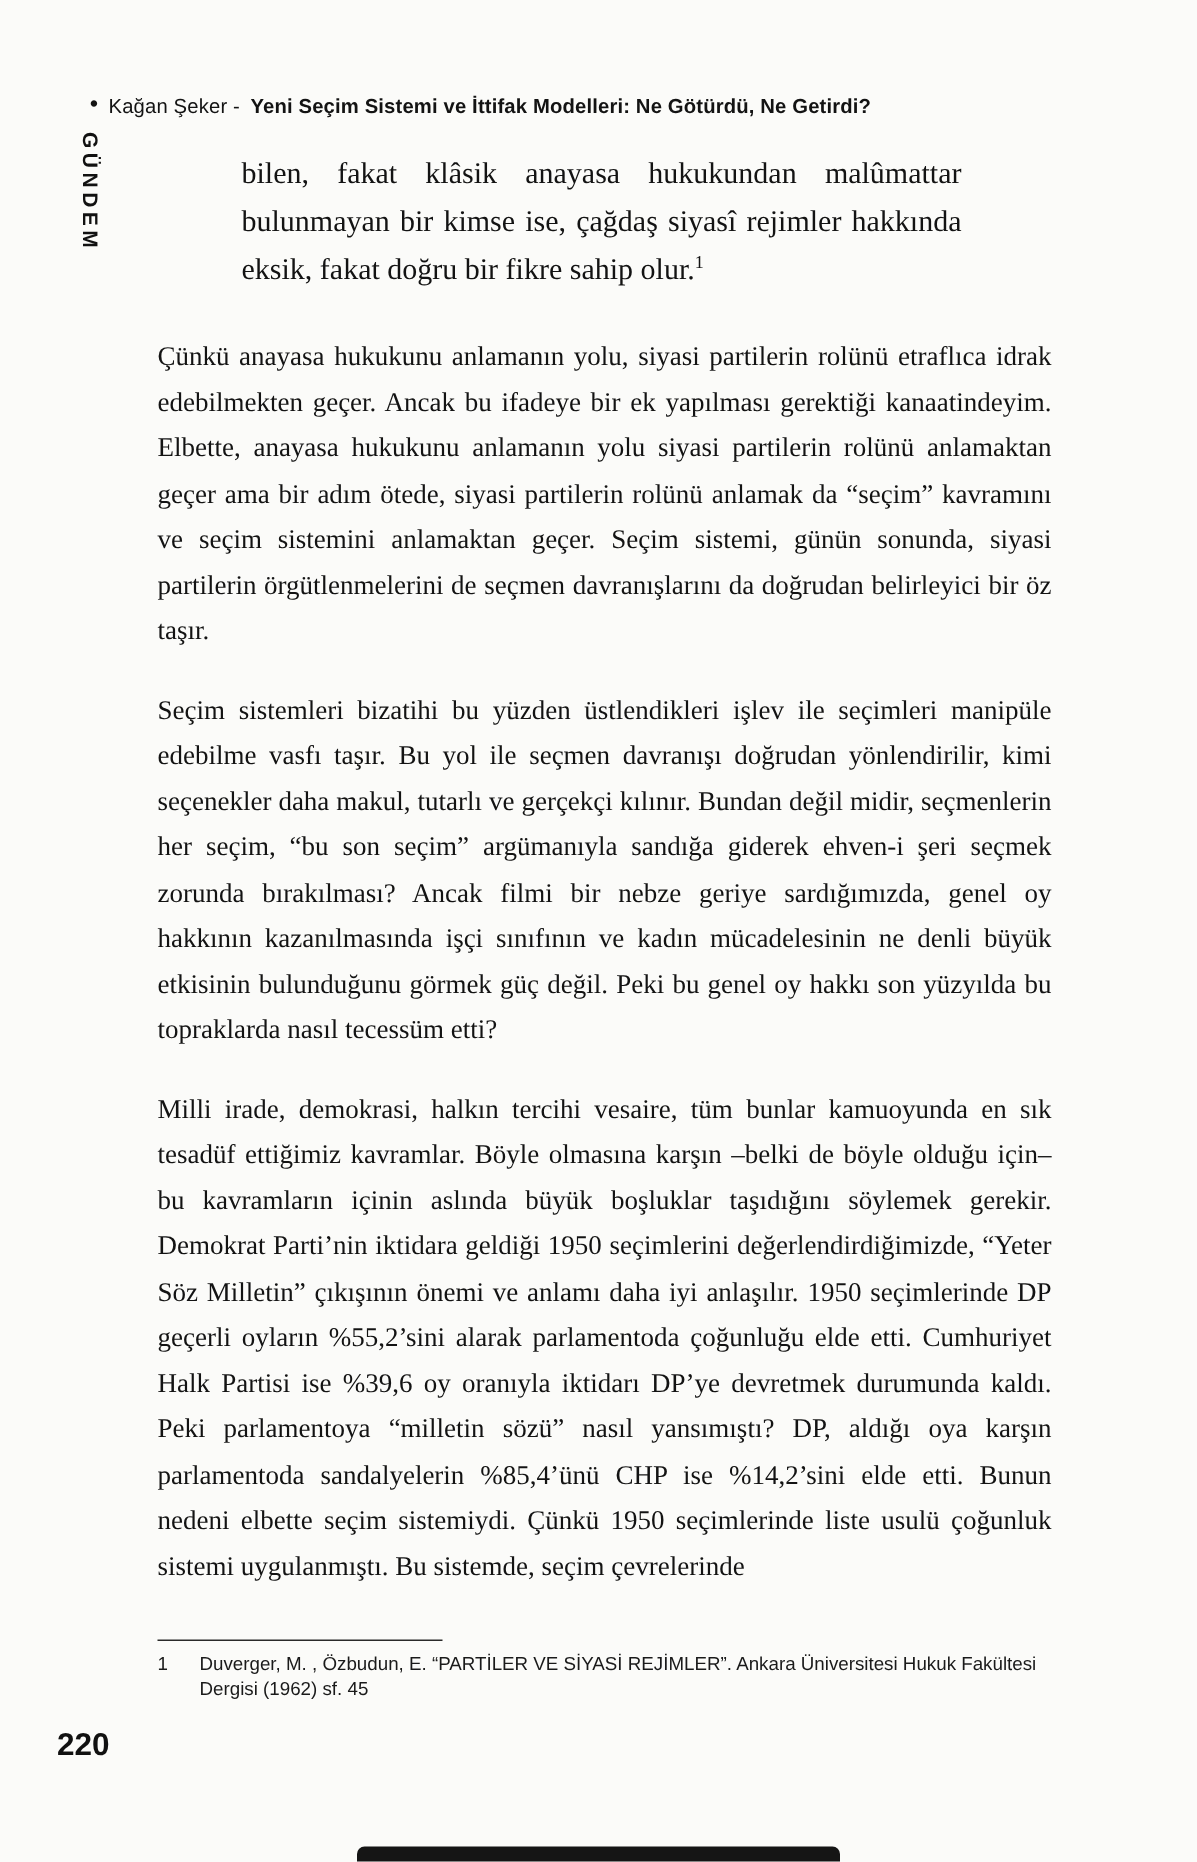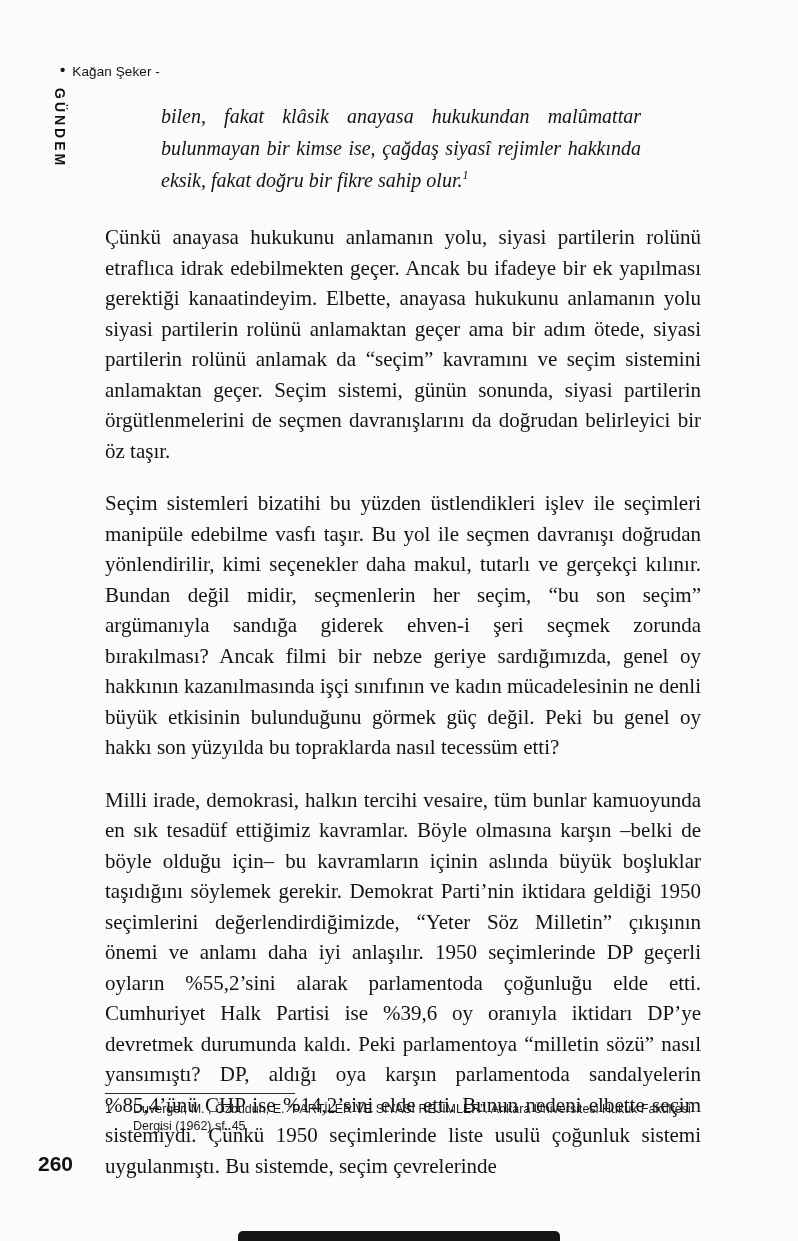--- a/index.html
+++ b/index.html
@@ -52,30 +52,29 @@
     left: 105px;
     width: 596px;
   }
 
   .quote {
     margin: 0 0 26px 56px;
     width: 480px;
     font-size: 20px;
     line-height: 32px;
     text-align: justify;
-    font-style: italic;
   }
   .quote sup {
     font-size: 12px;
     line-height: 0;
   }
 
   .body-par {
     margin: 0 0 22px 0;
-    font-size: 21px;
+    font-size: 18px;
     line-height: 30.5px;
     text-align: justify;
   }
 
   
   .footnote-block {
     position: absolute;
     top: 1093px;
     left: 105px;
     width: 596px;
@@ -115,20 +114,21 @@
     background: #151515;
     border-radius: 5px 5px 0 0;
   }
 </style>
 </head>
 <body>
 
 <div class="header">
   <span class="bullet">•</span>
   <span class="author">Kağan Şeker -</span>
+  <span class="title">Yeni Seçim Sistemi ve İttifak Modelleri: Ne Götürdü, Ne Getirdi?</span>
 </div>
 
 <div class="section-label">GÜNDEM</div>
 
 <div class="content">
 
   <p class="quote"><span>bilen, fakat klâsik anayasa hukukundan malûmattar bulunmayan bir kimse ise, çağdaş siyasî rejimler hakkında eksik, fakat doğru bir fikre sahip olur.</span><sup>1</sup></p>
 
   <p class="body-par">Çünkü anayasa hukukunu anlamanın yolu, siyasi partilerin rolünü etraflıca idrak edebilmekten geçer. Ancak bu ifadeye bir ek yapılması gerektiği kanaatindeyim. Elbette, anayasa hukukunu anlamanın yolu siyasi partilerin rolünü anlamaktan geçer ama bir adım ötede, siyasi partilerin rolünü anlamak da “seçim” kavramını ve seçim sistemini anlamaktan geçer. Seçim sistemi, günün sonunda, siyasi partilerin örgütlenmelerini de seçmen davranışlarını da doğrudan belirleyici bir öz taşır.</p>
   <p class="body-par">Seçim sistemleri bizatihi bu yüzden üstlendikleri işlev ile seçimleri manipüle edebilme vasfı taşır. Bu yol ile seçmen davranışı doğrudan yönlendirilir, kimi seçenekler daha makul, tutarlı ve gerçekçi kılınır. Bundan değil midir, seçmenlerin her seçim, “bu son seçim” argümanıyla sandığa giderek ehven-i şeri seçmek zorunda bırakılması? Ancak filmi bir nebze geriye sardığımızda, genel oy hakkının kazanılmasında işçi sınıfının ve kadın mücadelesinin ne denli büyük etkisinin bulunduğunu görmek güç değil. Peki bu genel oy hakkı son yüzyılda bu topraklarda nasıl tecessüm etti?</p>
@@ -137,15 +137,15 @@
 </div>
 
 <div class="footnote-block">
   <div class="footnote-rule"></div>
   <div class="footnote-line">
     <span class="footnote-num">1</span>
     <span class="footnote-text">Duverger, M. , Özbudun, E. “PARTİLER VE SİYASİ REJİMLER”. Ankara Üniversitesi Hukuk Fakültesi Dergisi (1962) sf. 45</span>
   </div>
 </div>
 
-<div class="page-number">260</div>
+<div class="page-number">220</div>
 
 <div class="bottom-bar"></div>
 
 </body></html>

